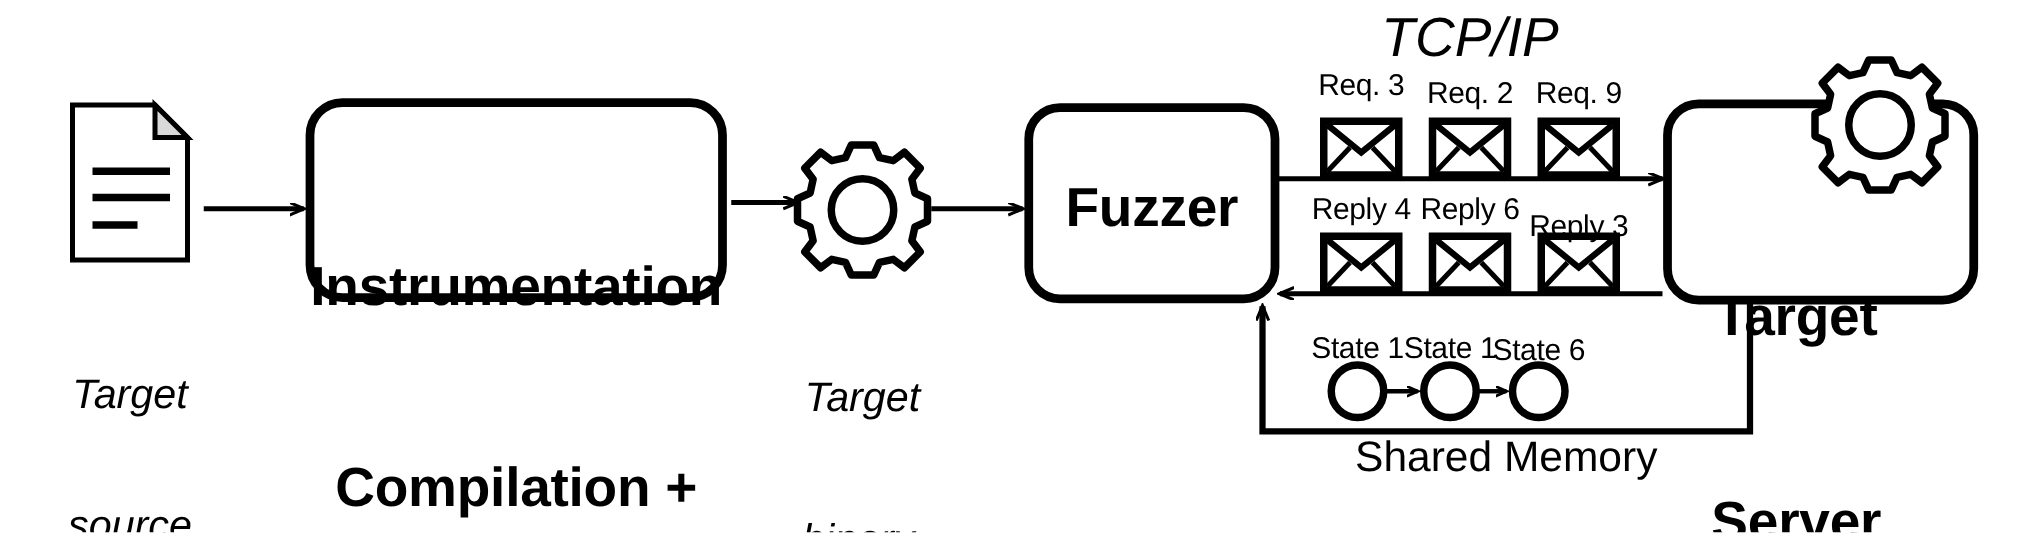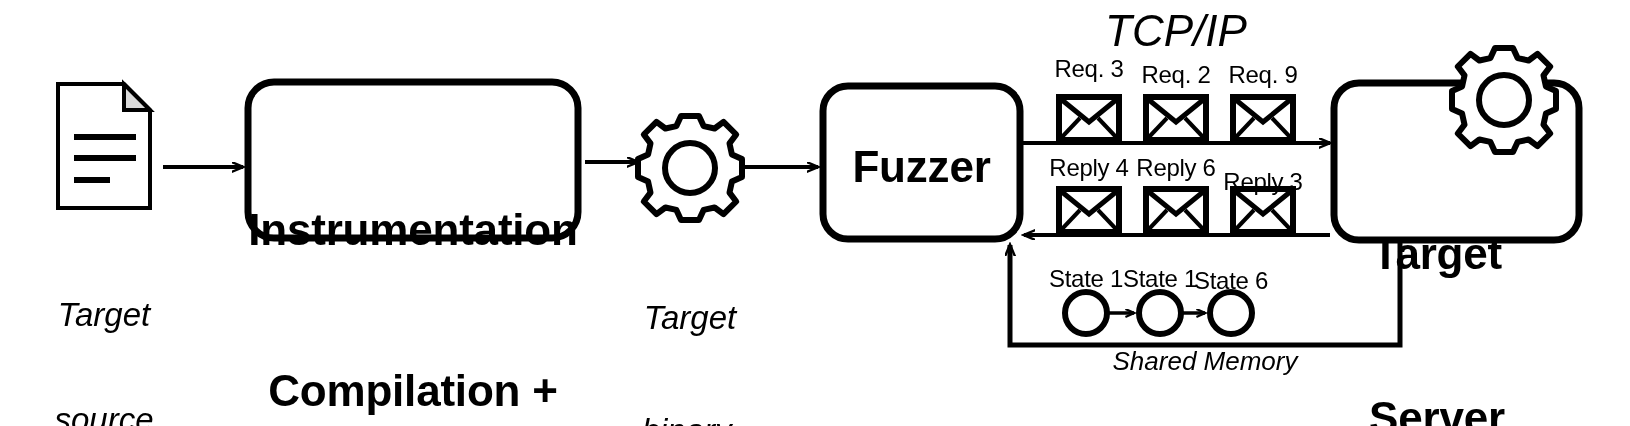--- a/index.html
+++ b/index.html
@@ -39,22 +39,21 @@
   }
   .small-cap{
     font-size:24px;
     letter-spacing:-0.3px;
   }
   .tcpip{
     font-style:italic;
     font-size:44px;
   }
   .shmem{
-    font-style:italic;
-    font-size:26px;
+    font-size:34px;
   }
 </style>
 </head>
 <body>
 
 <div id="stage">
 
   <svg viewBox="0 0 1630 426" xmlns="http://www.w3.org/2000/svg">
     <defs>
       <marker id="ah" markerWidth="14" markerHeight="14" refX="11.4" refY="5" orient="auto" markerUnits="userSpaceOnUse">

